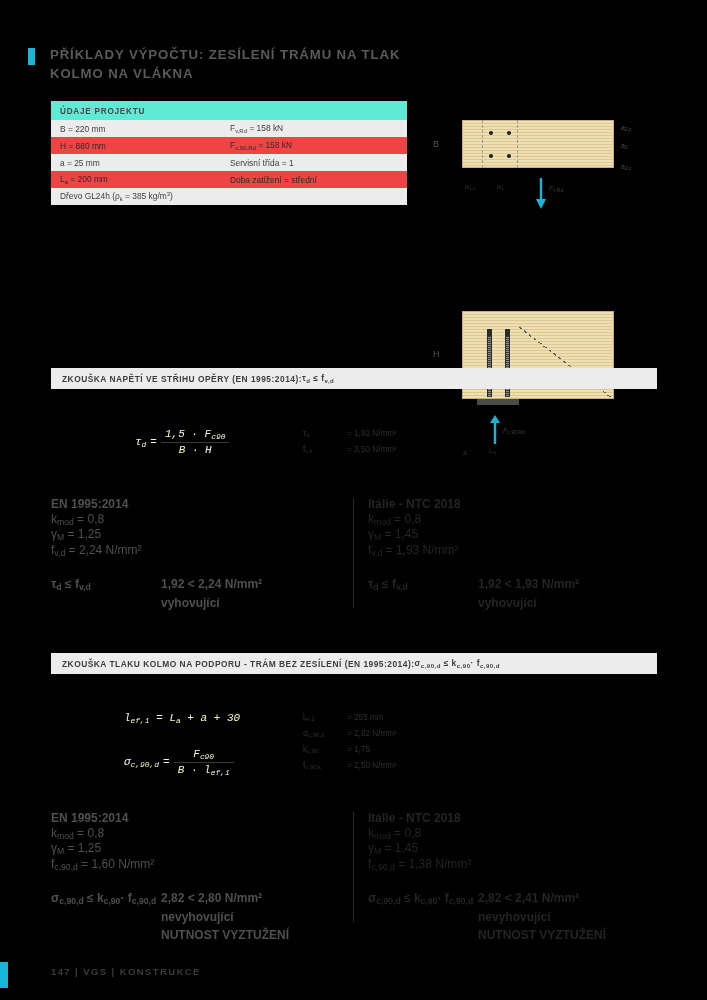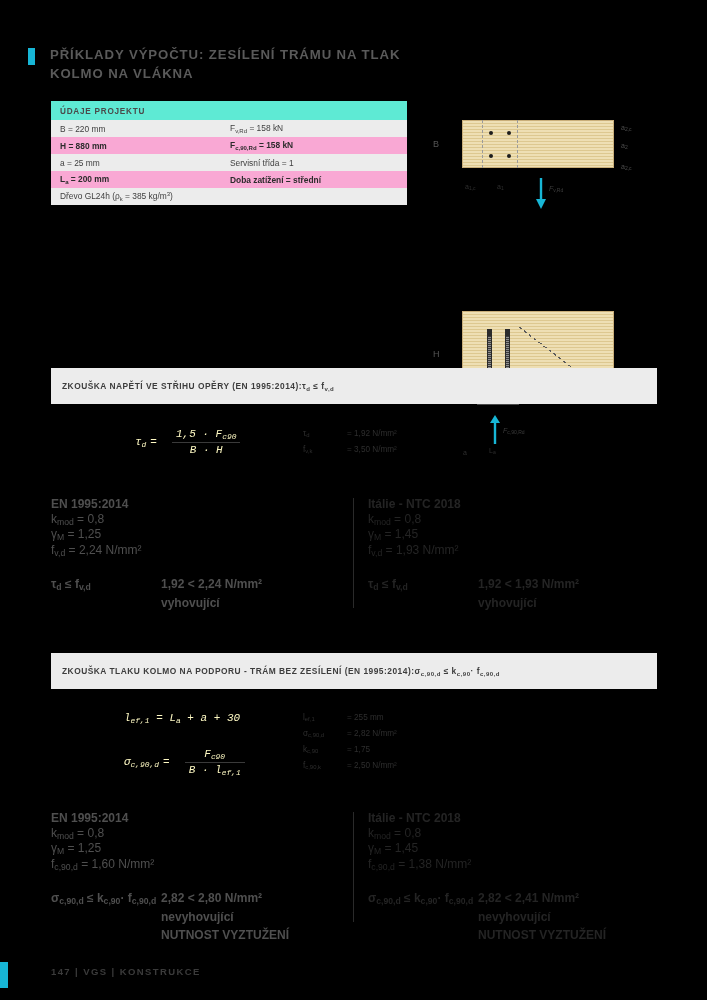--- a/index.html
+++ b/index.html
@@ -22,21 +22,21 @@
   
   .tbl { position: absolute; left: 51px; top: 101px; width: 356px; }
   .tbl-head {
     background: #5eead4; color: #4a4a4a; font-size: 8.2px; font-weight: bold;
     letter-spacing: 0.75px; padding: 6px 9px 6px 9px; height: 19px;
   }
   .tbl-row { display: flex; height: 17px; align-items: center; font-size: 8.4px; padding-left: 9px; }
   .tbl-row .c1 { width: 170px; }
   .tbl-row .c2 { flex: 1; }
   .r-light { background: #ececec; color: #404040; }
-  .r-dark  { background: #f9a8d4; color: #2c2c2c; font-weight: bold; }
+  .r-dark  { background: #ef4444; color: #2c2c2c; font-weight: normal; }
   .tbl-row.wide .c1 { width: auto; }
   sub { font-size: 0.72em; vertical-align: -0.25em; }
   sup { font-size: 0.72em; vertical-align: 0.45em; }
 
   
   .diagram { position: absolute; left: 425px; top: 105px; width: 240px; height: 255px; }
   .wood {
     position: absolute;
     background: repeating-linear-gradient(
       to bottom,
@@ -66,29 +66,29 @@
             mask-image: repeating-linear-gradient(to bottom right, #000 0 3px, transparent 3px 6px);
   }
   .arrow-down { position: absolute; left: 110px; top: 73px; }
   .arrow-up   { position: absolute; left: 64px; top: 310px; }
   .dlabel { position: absolute; color: #4d4d4d; font-size: 7px; }
   .dlabel.dk { color: #2e2e2e; }
   .big-label { position: absolute; color: #555; font-size: 9px; }
 
   
   .sec-bar {
-    position: absolute; left: 51px; width: 606px; height: 36px;
+    position: absolute; left: 51px; width: 606px; height: 21px;
     background: #ececec; color: #3d3d3d; font-size: 8.4px; font-weight: bold;
     letter-spacing: 0.5px; display: flex; align-items: center; padding-left: 11px;
   }
   .sec-bar .norm { font-weight: bold; }
 
   
   .formula-blk { position: absolute; color: #fef9c3; font-family: Liberation Mono, monospace; }
-  .frac { display: inline-block; text-align: center; vertical-align: middle; margin-left: 11px; }
+  .frac { display: inline-block; text-align: center; vertical-align: middle; }
   .frac .num { display: block; padding: 0 4px 1px 4px; border-bottom: 1.2px solid #3a3a3a; }
   .frac .den { display: block; padding: 1px 4px 0 4px; }
   .eqn { font-style: italic; font-size: 11px; display: flex; align-items: center; gap: 4px; }
 
   .vals { position: absolute; color: #2e2e2e; font-size: 8.2px; line-height: 13.5px; }
   .vals .row { display: flex; }
   .vals .k { width: 44px; }
 
   
   .cmp { position: absolute; font-size: 12px; line-height: 12.5px; }

